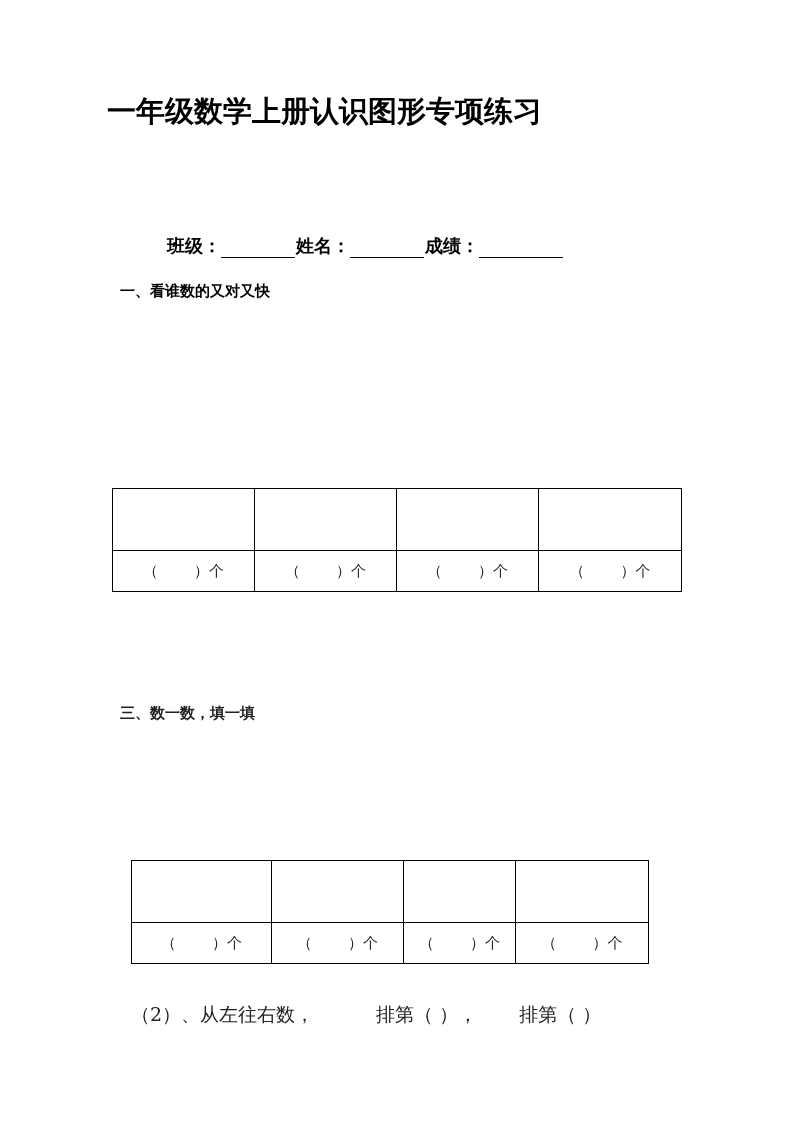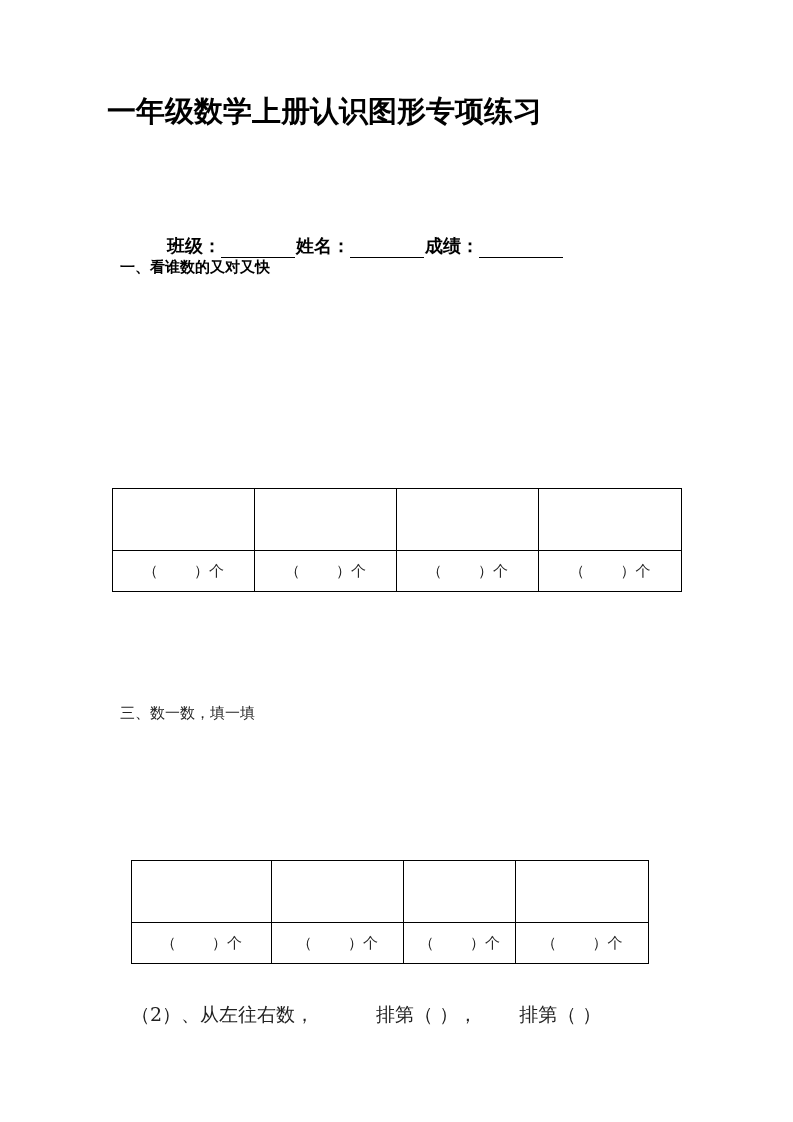--- a/index.html
+++ b/index.html
@@ -14,22 +14,22 @@
   .info-line {
     position: absolute; left: 167px; top: 194px; font-size: 18px; font-weight: bold;
     display: flex; align-items: flex-end; margin-top: 40px;
   }
   .info-line .blank {
     display: inline-block; border-bottom: 1.5px solid #000; height: 20px; margin-right: 1px;
   }
   .section-heading {
     position: absolute; left: 120px; font-size: 15px;
   }
-  .section-heading.bold { font-weight: bold; top: 258px; }
-  .section-heading.normal { top: 704px; color: #222; }
+  .section-heading.bold { font-weight: bold; top: 282px; }
+  .section-heading.normal { top: 704px; color: #222; font-weight: bold; }
   table.grid {
     position: absolute; border-collapse: collapse; table-layout: fixed;
   }
   table.grid td {
     border: 1.5px solid #000; padding: 0; font-size: 15px; color: #222;
   }
   table.grid tr.img-row td { height: 61px; }
   table.grid tr.ans-row td { height: 40px; }
   .ans {
     display: flex; justify-content: center; align-items: center; gap: 0; white-space: pre;

